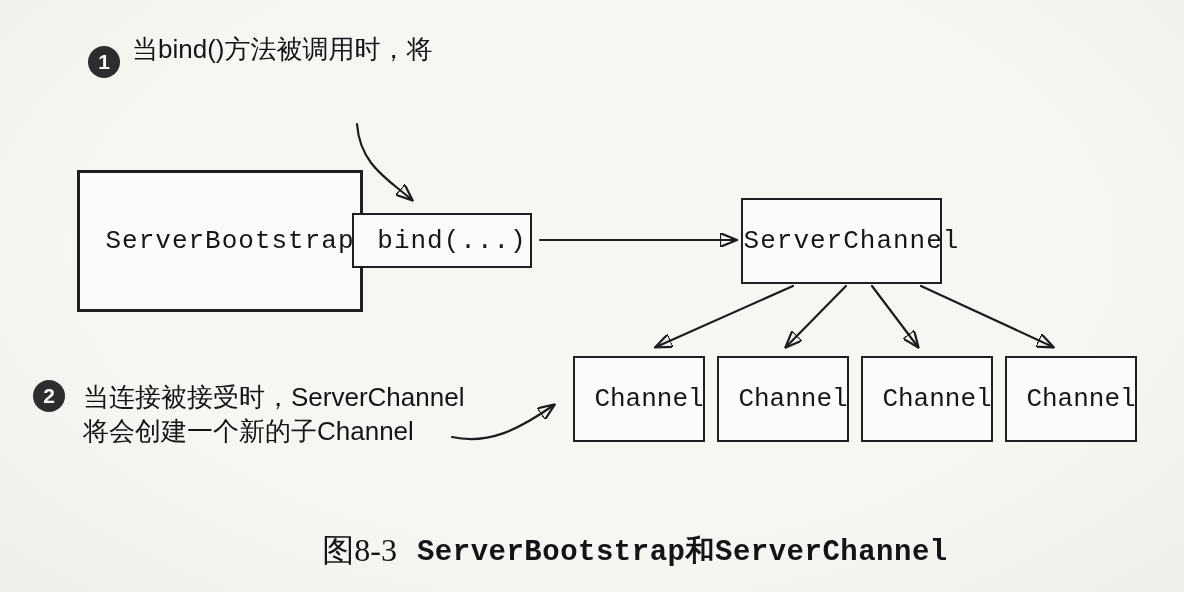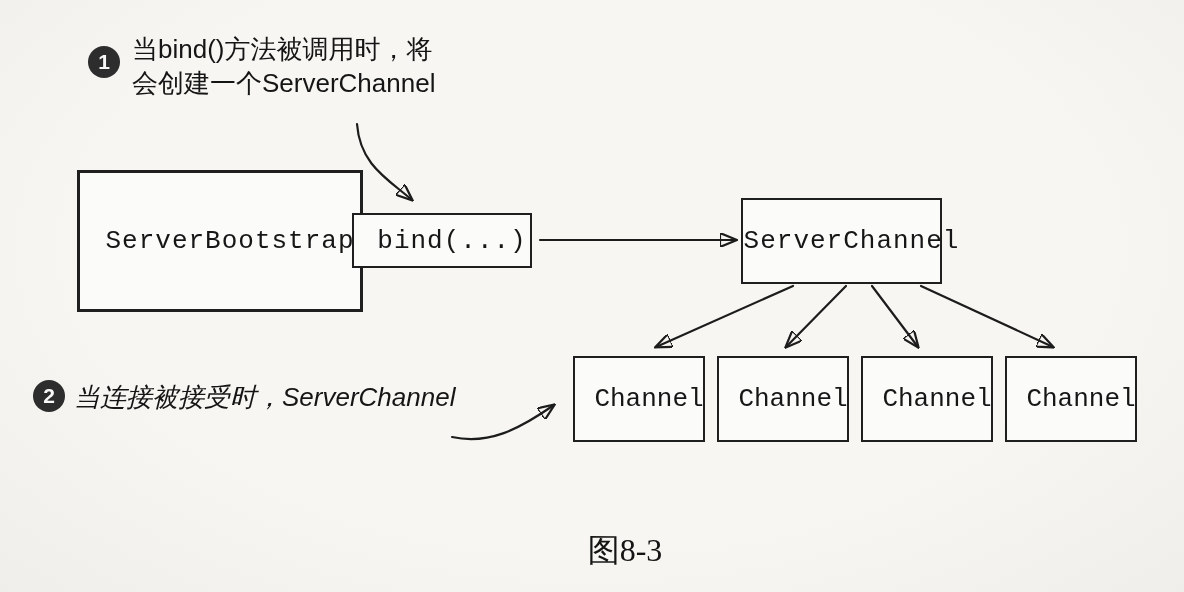--- a/index.html
+++ b/index.html
@@ -93,36 +93,37 @@
     <line x1="793" y1="286" x2="656" y2="347" marker-end="url(#ah)"></line>
     <line x1="846" y1="286" x2="786" y2="347" marker-end="url(#ah)"></line>
     <line x1="872" y1="286" x2="918" y2="347" marker-end="url(#ah)"></line>
     <line x1="921" y1="286" x2="1053" y2="347" marker-end="url(#ah)"></line>
     <path d="M 452 437 C 488 445 518 430 554 405" marker-end="url(#ah)"></path>
   </svg>
 
   <div class="badge" style="left:88px;top:46px;">1</div>
   <div class="annotation" style="left:132px;top:32px;">
     <div>当bind()方法被调用时，将</div>
-    <div>会创建一个ServerChannel</div>
   </div>
 
   <div class="badge" style="left:33px;top:380px;">2</div>
-  <div class="annotation" style="left:74px;top:380px;font-style:italic;">
+  <div class="annotation" style="left:83px;top:380px;">
     <div>当连接被接受时，ServerChannel</div>
+    <div>将会创建一个新的子Channel</div>
   </div>
 
   <div class="node bootstrap-box" style="left:77px;top:170px;width:286px;height:142px;">ServerBootstrap</div>
 
   <div class="node bind-box" style="left:352px;top:213px;width:180px;height:55px;">bind(...)</div>
 
   <div class="node" style="left:741px;top:198px;width:201px;height:86px;">ServerChannel</div>
 
   <div class="node" style="left:573px;top:356px;width:132px;height:86px;letter-spacing:0;">Channel</div>
   <div class="node" style="left:717px;top:356px;width:132px;height:86px;letter-spacing:0;">Channel</div>
   <div class="node" style="left:861px;top:356px;width:132px;height:86px;letter-spacing:0;">Channel</div>
   <div class="node" style="left:1005px;top:356px;width:132px;height:86px;letter-spacing:0;">Channel</div>
 
   <div class="caption">
     <span class="fig-label">图8-3</span>
+    <span class="fig-title">ServerBootstrap和ServerChannel</span>
   </div>
 
 </div>
 
 </body></html>

